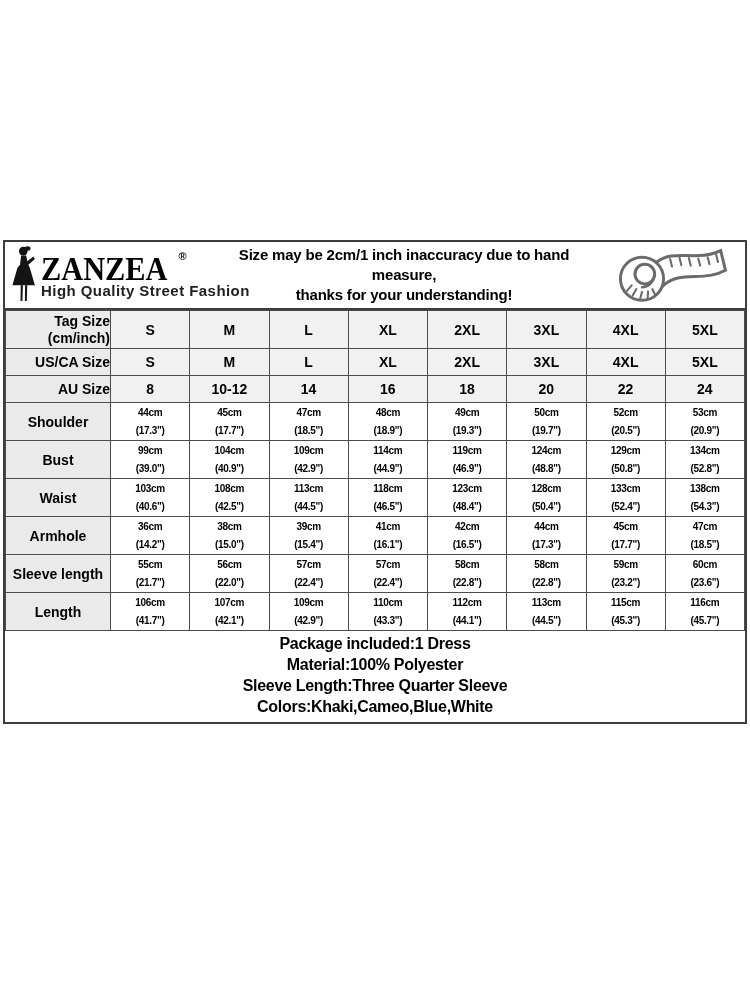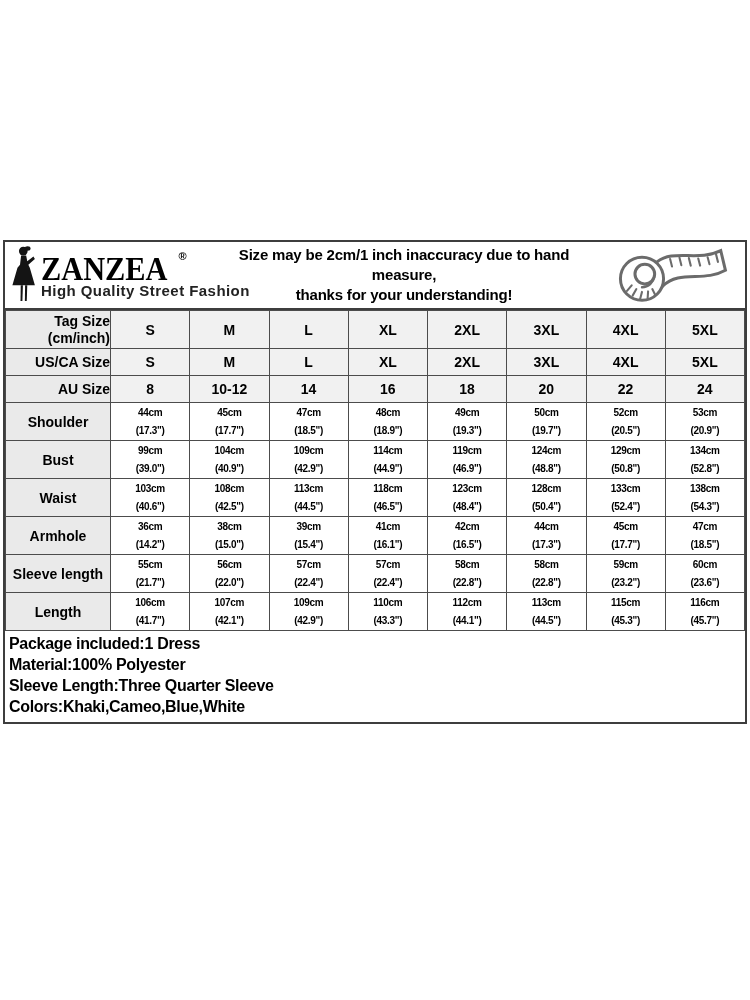--- a/index.html
+++ b/index.html
@@ -51,21 +51,21 @@
   tr.row-meas td{
     background:#fff;height:37px;font-size:10px;line-height:17.5px;
     font-weight:600;letter-spacing:-0.3px;
   }
   tr.row-meas th{height:37px;}
   
   .details{
     padding:2px 4px 5px 4px;font-size:16px;font-weight:600;line-height:21px;
     letter-spacing:-0.3px;
   }
-  .details div{white-space:nowrap;}
+  .details div{white-space:nowrap;text-align:center;}
 </style>
 </head>
 <body>
 
 <div class="page">
   <div class="sheet">
 
     <div class="header">
       <div class="logo">
         <svg width="30" height="58" viewBox="0 0 40 80">

